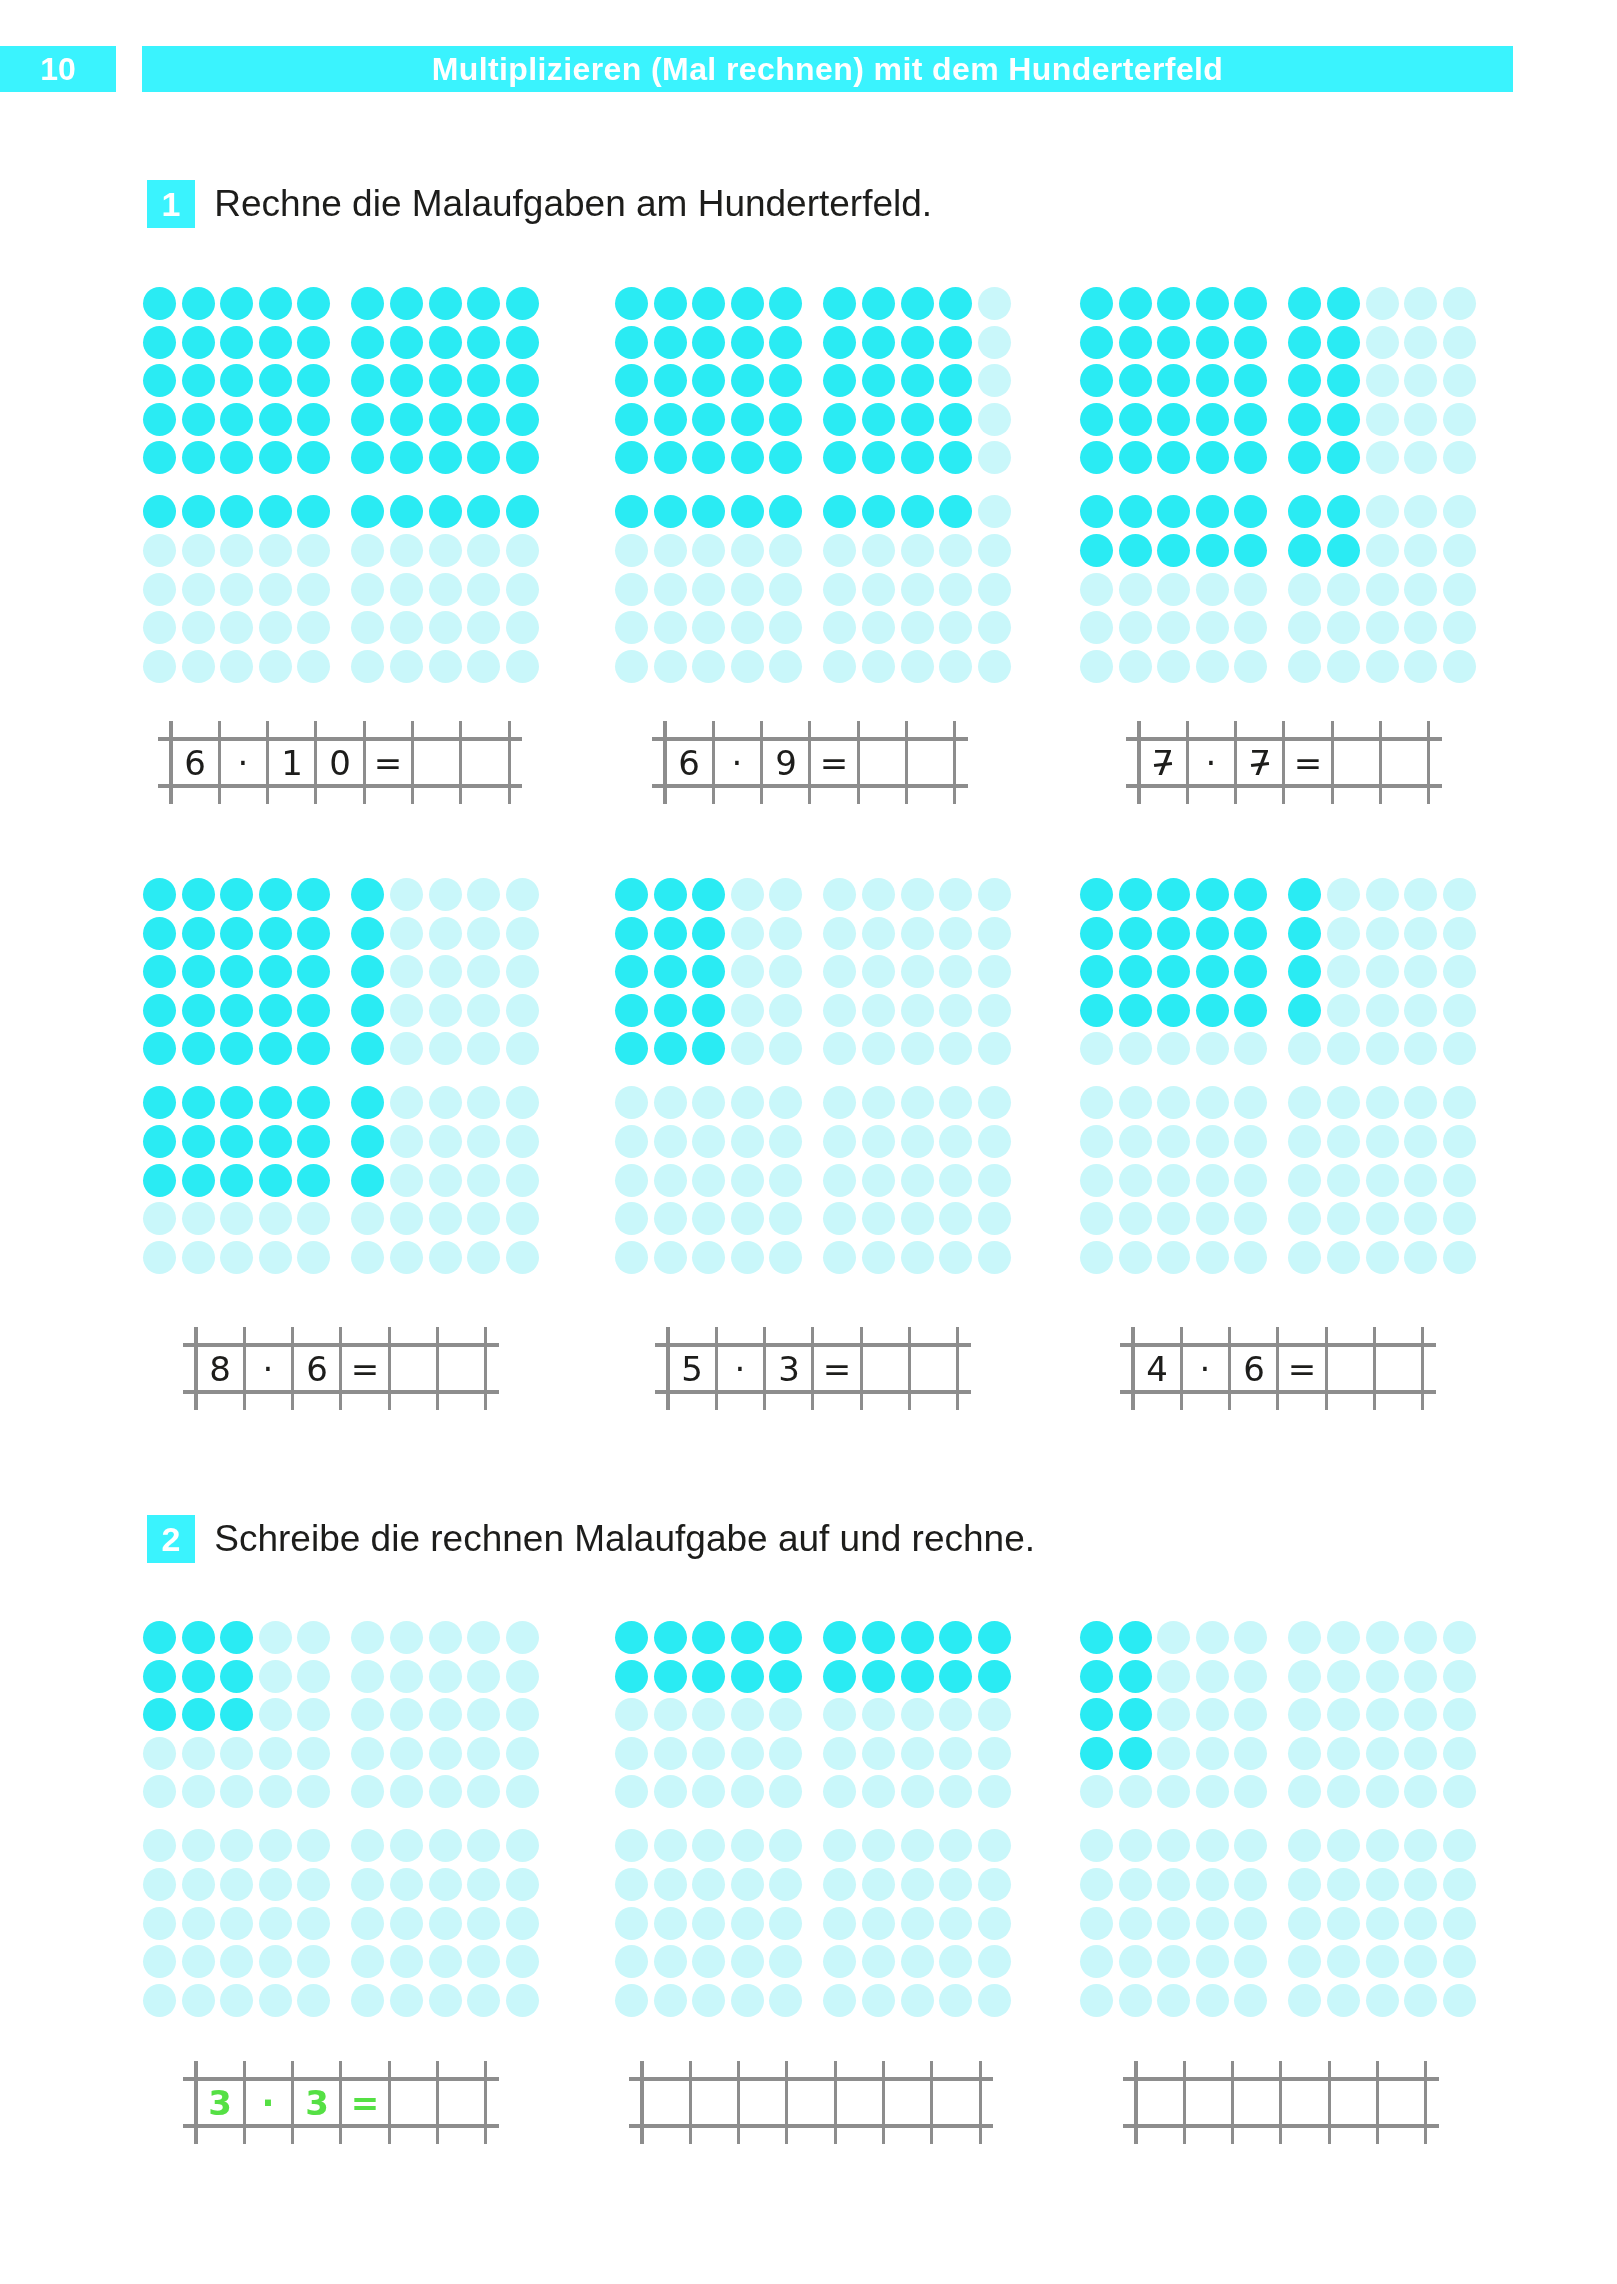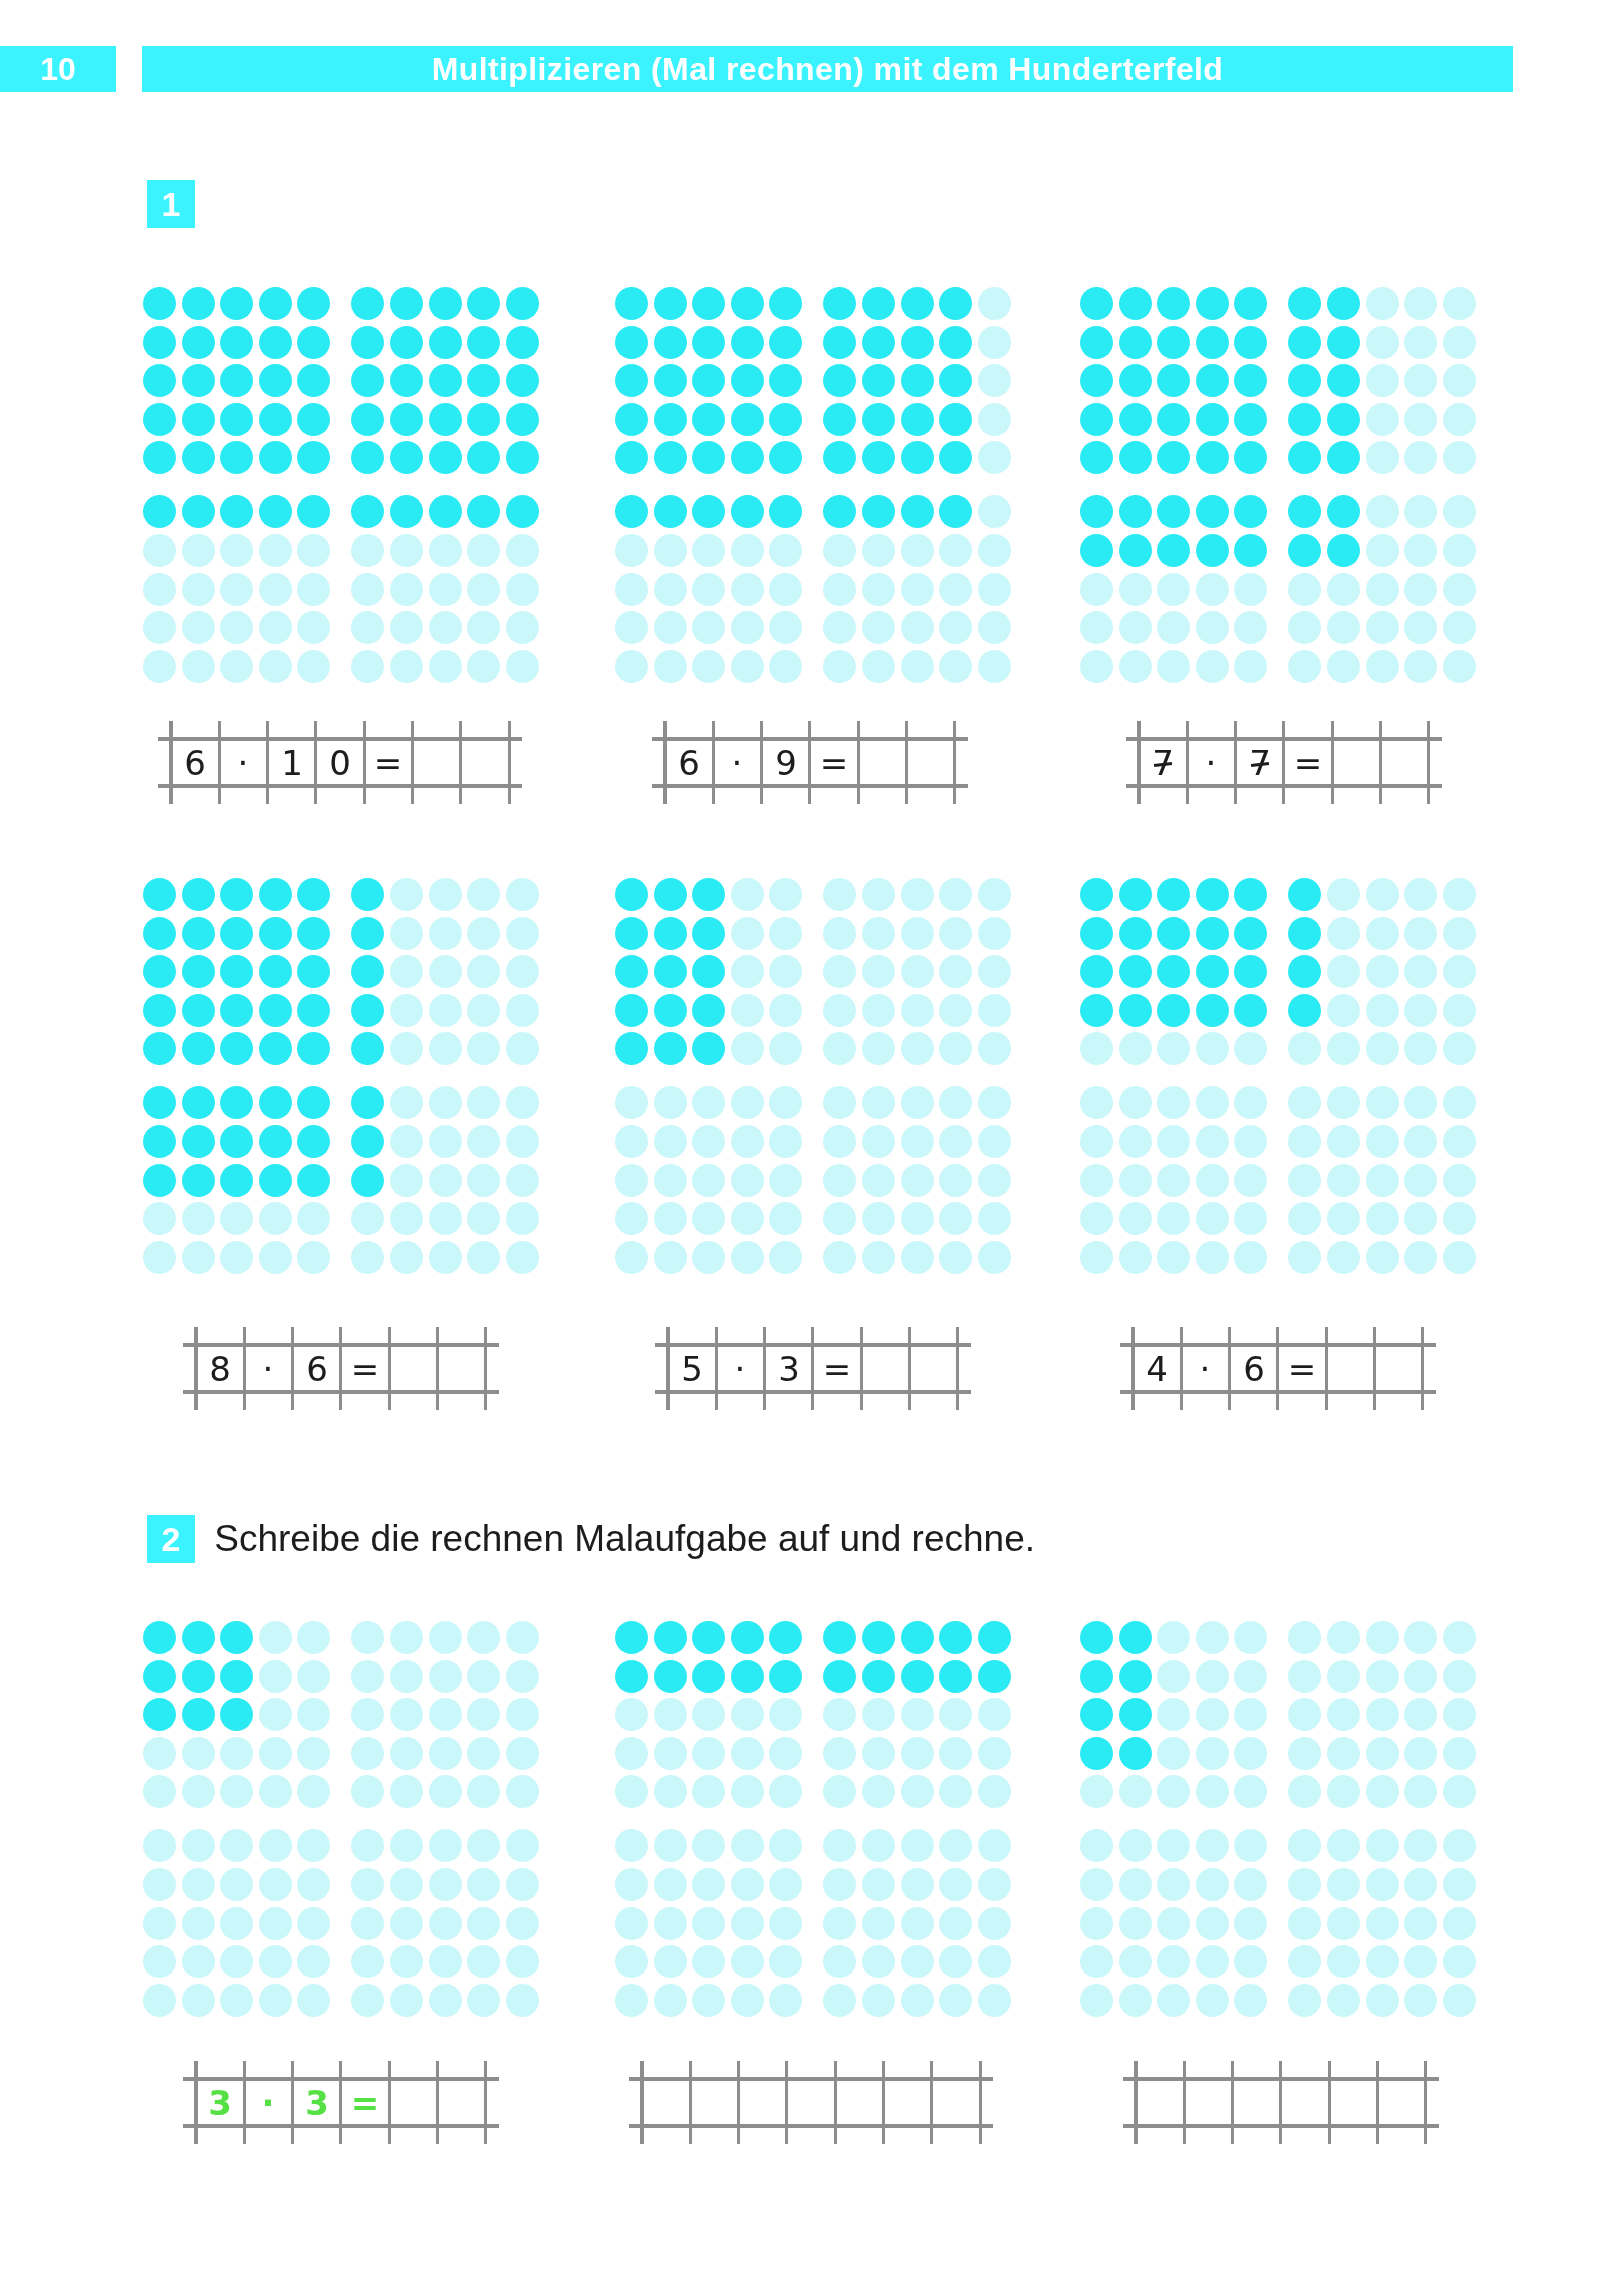--- a/index.html
+++ b/index.html
@@ -86,20 +86,21 @@
 <body>
 
 <div class="page">
 
   <div class="pagenum">10</div>
 
   <div class="titlebar">Multiplizieren (Mal rechnen) mit dem Hunderterfeld</div>
 
   <div class="task-head t1">
     <div class="task-badge">1</div>
+    <div class="task-label">Rechne die Malaufgaben am Hunderterfeld.</div>
   </div>
 
   <div class="task-head t2">
     <div class="task-badge">2</div>
     <div class="task-label">Schreibe die rechnen Malaufgabe auf und rechne.</div>
   </div>
 
   <div id="board">
       <div class="field" style="left: 143px; top: 287px;">
         <div class="dotrow">

